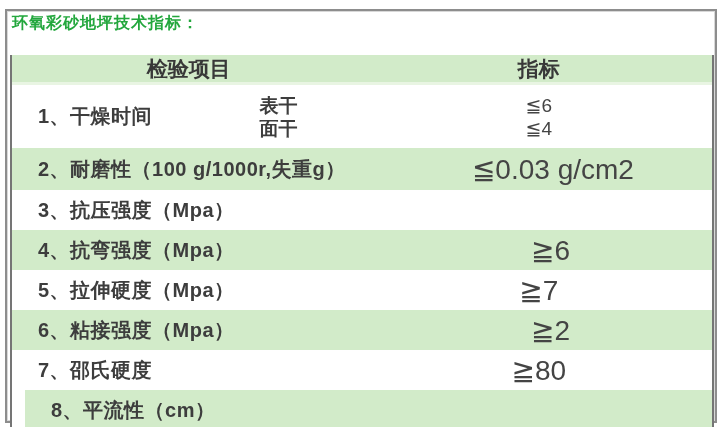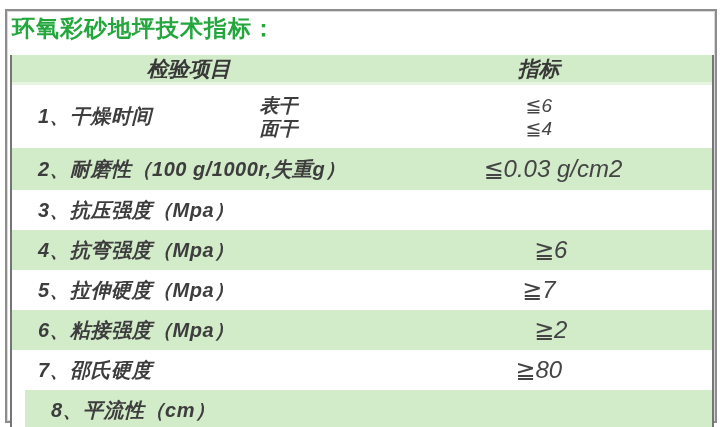--- a/index.html
+++ b/index.html
@@ -14,41 +14,40 @@
   .frame{
     position:absolute;
     left:5px;top:9px;right:3px;bottom:4px;
     border:2px solid #8d8d8d;
     box-shadow:inset 0 0 0 1px #d8d8d8;
     pointer-events:none;
   }
   .title{
     position:absolute;
     left:12px;top:13px;
-    font-size:23px;
+    font-size:16px;
     font-weight:bold;
     color:#23a73d;
     letter-spacing:1px;
     white-space:nowrap;
   }
   .spec-table{
     position:absolute;
     left:10px;top:55px;
     width:704px;
     box-sizing:border-box;
     border-left:2px solid #757575;
     border-right:2px solid #757575;
     border-bottom:2px solid #757575;
     background:#ffffff;
   }
   .row{
     display:flex;
     align-items:stretch;
     background:#ffffff;
-    font-style:italic;
   }
   .row.green{background:#d2ebc9;gap:48px;}
   .row.header{
     background:#d2ebc9;
     border-bottom:3px solid #e9f5e3;
   }
   .h-header{height:27px;}
   .h-r1{height:63px;}
   .h-r2{height:42px;}
   .h-std{height:40px;}
@@ -88,21 +87,21 @@
     justify-content:center;
     text-align:center;
   }
   .sub-label{
     font-size:19px;
     font-weight:600;
     line-height:23px;
     white-space:nowrap;
   }
   .val{
-    font-size:24px;
+    font-size:28px;
     color:#444444;
     white-space:nowrap;
   }
   .c2.stack{
     flex-direction:column;
     justify-content:center;
   }
   .c2.stack .val{line-height:23px;font-size:19px;}
 </style>
 </head>

